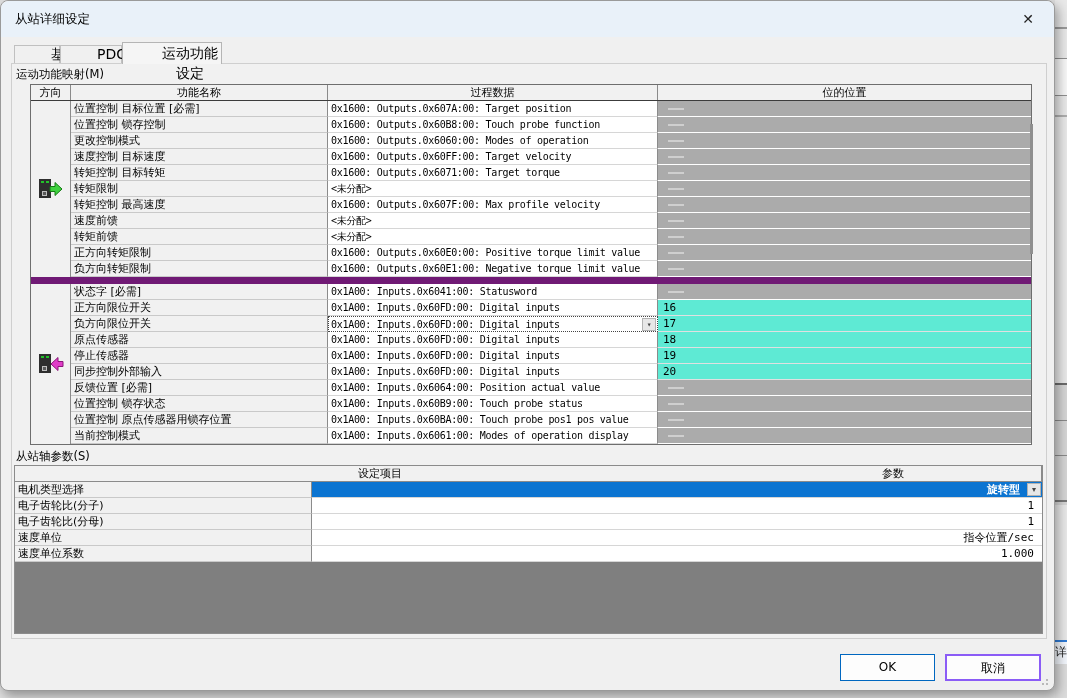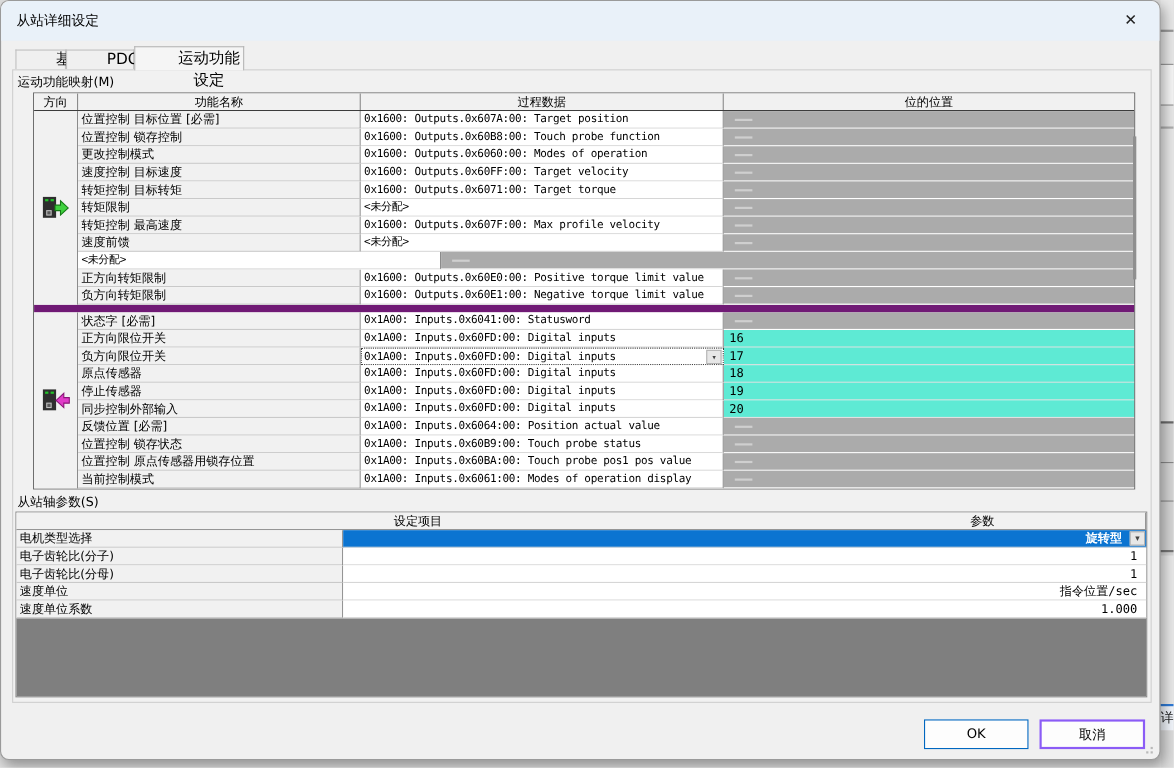--- a/index.html
+++ b/index.html
@@ -189,20 +189,21 @@
               </div>
             </div>
             <div class="mt-row">
               <div class="cell name-cell">速度前馈</div>
               <div class="cell proc-cell"><span class="proc-text">&lt;未分配&gt;</span></div>
               <div class="cell bit-cell unassigned">
                 <span class="dash"></span>
               </div>
             </div>
             <div class="mt-row">
+              <div class="cell name-cell">转矩前馈</div>
               <div class="cell proc-cell"><span class="proc-text">&lt;未分配&gt;</span></div>
               <div class="cell bit-cell unassigned">
                 <span class="dash"></span>
               </div>
             </div>
             <div class="mt-row">
               <div class="cell name-cell">正方向转矩限制</div>
               <div class="cell proc-cell"><span class="proc-text">0x1600: Outputs.0x60E0:00: Positive torque limit value</span></div>
               <div class="cell bit-cell unassigned">
                 <span class="dash"></span>

